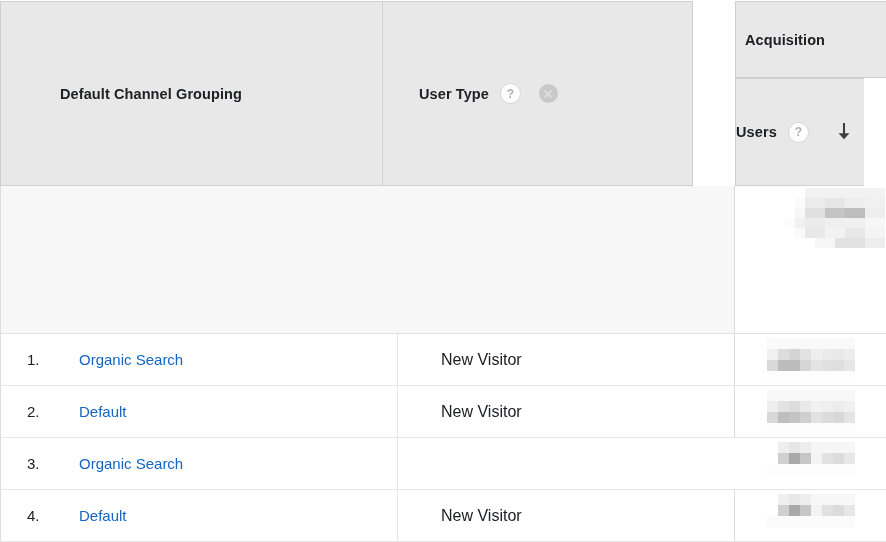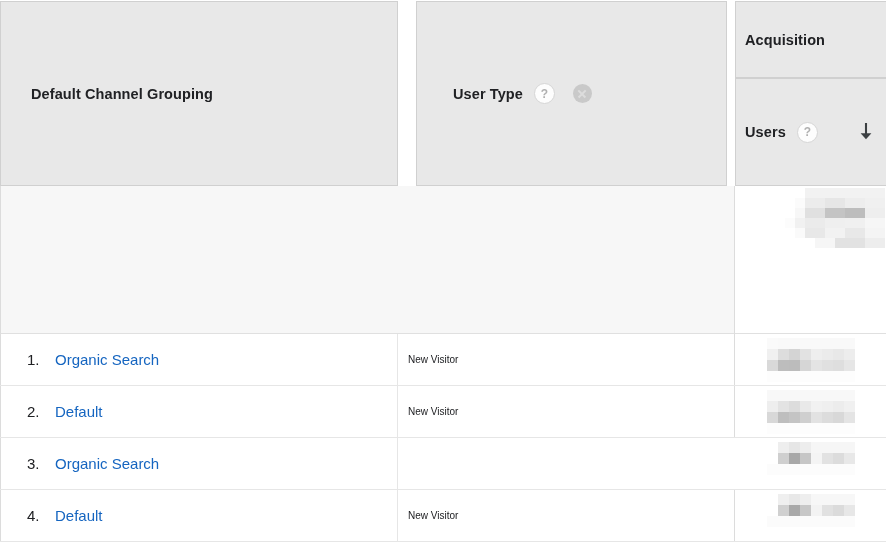--- a/index.html
+++ b/index.html
@@ -38,46 +38,45 @@
     border: 1px solid #d0d0d0;
     display: flex;
     align-items: center;
   }
 
   .th-dim-channel {
     left: 0;
     top: 1px;
     width: 398px;
     height: 185px;
-    padding-left: 30px;
+    padding-left: 59px;
   }
 
   .th-dim-usertype {
-    left: 416px;
+    left: 382px;
     top: 1px;
     width: 311px;
     height: 185px;
     padding-left: 36px;
   }
 
   .th-group-acquisition {
     left: 735px;
     top: 1px;
     width: 155px;
     height: 77px;
     padding-left: 9px;
     border-right: none;
   }
 
   .th-metric-users {
     left: 735px;
     top: 78px;
-    width: 151px;
+    width: 129px;
     height: 108px;
-    padding-left: 9px;
     border-right: none;
     border-top: 1px solid #d0d0d0;
   }
 
   .th-label {
     font-size: 14.5px;
     font-weight: bold;
     color: #202124;
     letter-spacing: 0.1px;
     white-space: nowrap;
@@ -227,24 +226,26 @@
     font-size: 15px;
     color: #202124;
     width: 28px;
     flex-shrink: 0;
   }
   .cell-link {
     font-size: 15px;
     color: #1565c0;
     text-decoration: none;
     cursor: pointer;
+    margin-left: 24px;
   }
   .cell-text {
-    font-size: 10px;
+    font-size: 16px;
     color: #202124;
+    margin-left: 33px;
   }
 
   
   .redacted {
     position: absolute;
     image-rendering: pixelated;
   }
   .redacted svg { display: block; }
 </style>
 </head>

